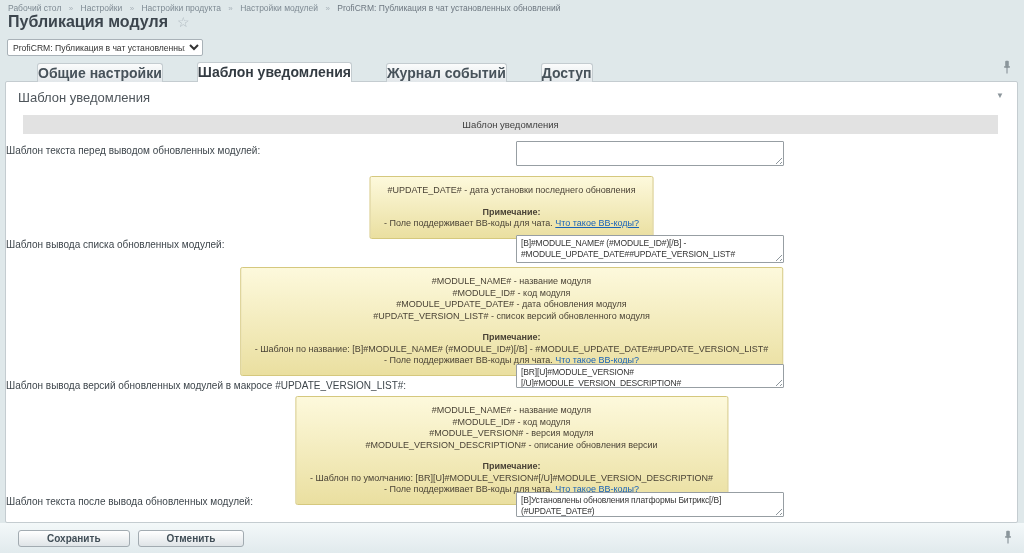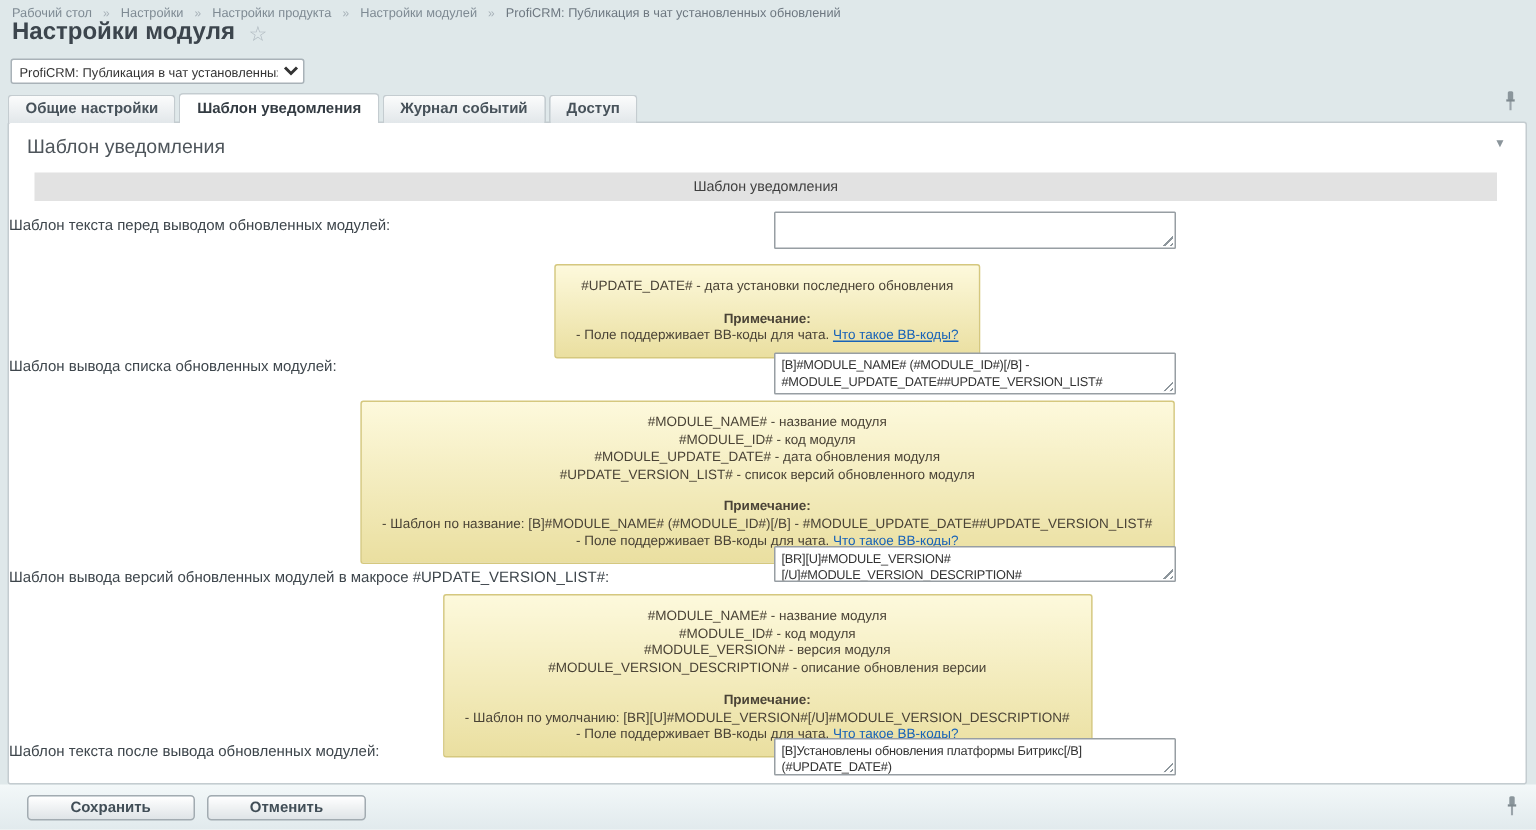--- a/index.html
+++ b/index.html
@@ -25,24 +25,24 @@
   
   .module-select{
     position:absolute;top:39px;left:7px;width:196px;height:17px;
     font-family:"Liberation Sans",sans-serif;font-size:8.6px;color:#333;
     background:#fff;border:1px solid #a9b2b8;border-radius:2px;padding:0 1px;
   }
 
   
   .tabbar{position:absolute;top:62px;left:5px;display:flex;align-items:flex-end;gap:2px;z-index:3;}
   .tab{
-    height:19px;line-height:18px;padding:0 11px;font-size:10px;font-weight:bold;color:#47525a;
+    height:19px;line-height:18px;padding:0 0;font-size:14px;font-weight:bold;color:#47525a;
     background:linear-gradient(#fbfcfc,#e2e7ea);
     border:1px solid #c4ccd0;border-bottom:none;border-radius:3px 3px 0 0;
-    box-sizing:border-box;cursor:pointer;white-space:nowrap;
+    box-sizing:border-box;cursor:pointer;white-space:nowrap;margin-left:32px;
   }
   .tab.active{background:#fff;height:20px;line-height:19px;color:#333b42;cursor:default;}
 
   
   .pin{position:absolute;cursor:pointer;}
   .pin-top{top:60px;left:1003px;}
   .pin-bottom{top:530px;left:1004px;}
 
   
   .content{
@@ -110,21 +110,21 @@
     <span class="crumb">Настройки</span>
     <span class="sep">»</span>
     <span class="crumb">Настройки продукта</span>
     <span class="sep">»</span>
     <span class="crumb">Настройки модулей</span>
     <span class="sep">»</span>
     <span class="crumb current">ProfiCRM: Публикация в чат установленных обновлений</span>
   </div>
 
   <div class="title-row">
-    <span class="page-title">Настройки модуля</span>
+    <span class="page-title">Публикация модуля</span>
     <span class="star">☆</span>
   </div>
 
   <select class="module-select">
     <option>ProfiCRM: Публикация в чат установленных обновлений</option>
   </select>
 
   <div class="tabbar">
     <div class="tab">Общие настройки</div>
     <div class="tab active">Шаблон уведомления</div>

